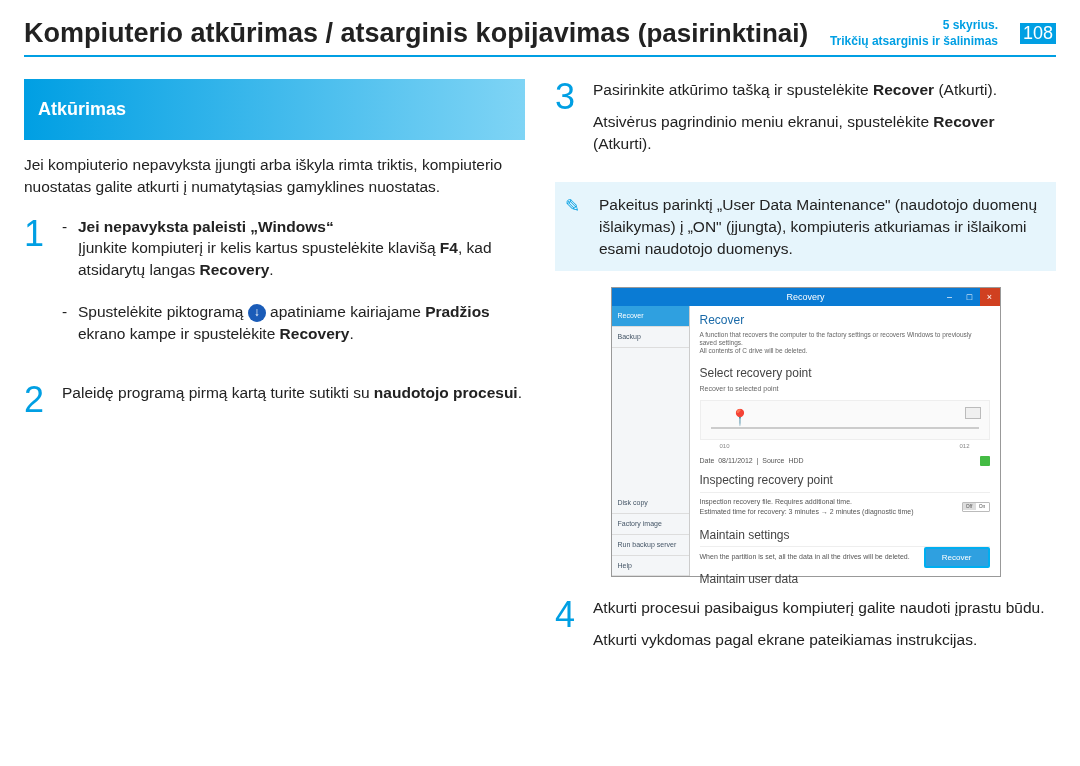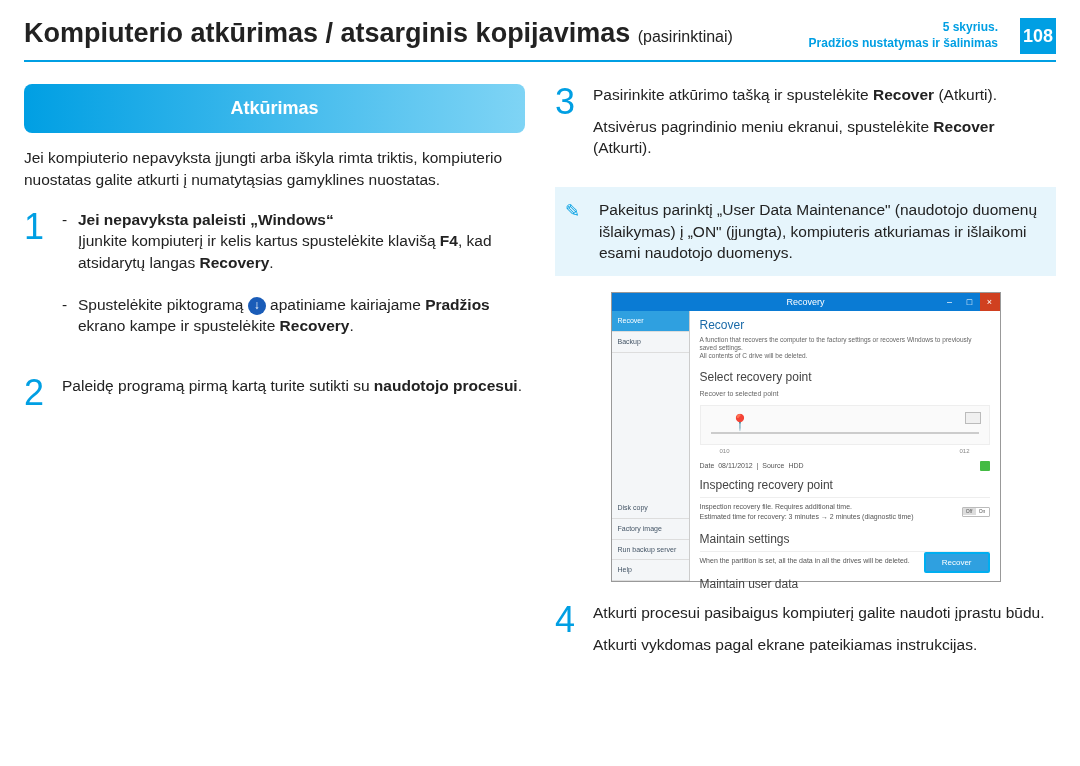--- a/index.html
+++ b/index.html
@@ -19,62 +19,61 @@
     border-bottom: 2px solid #009fe3;
     padding-bottom: 6px;
     margin-bottom: 22px;
   }
   .title {
     font-size: 27px;
     font-weight: 700;
     color: #222;
   }
   .title-sub {
-    font-size: 16px;
-    font-weight: 400;
+    font-size: 26px;
+    font-weight: 700;
   }
   .header-right {
     display: flex;
     align-items: center;
     gap: 22px;
     font-size: 12px;
     color: #009fe3;
     font-weight: 700;
   }
   .header-right-texts { text-align: right; line-height: 1.3; }
   .page-num {
     background: #009fe3;
     color: #fff;
     font-size: 18px;
-    font-weight: 700;
+    font-weight: 400;
     width: 36px;
-    height: 36px;
+    height: 21px;
     display: flex;
     align-items: center;
     justify-content: center;
   }
   .columns {
     display: flex;
     gap: 30px;
   }
   .col {
     flex: 1;
     font-size: 15.5px;
     line-height: 1.4;
   }
   .section-heading {
     background: linear-gradient(to right, #009fe3, #7fd4f5);
     color: #fff;
     font-weight: 700;
     font-size: 18px;
-    padding: 12px 14px;
-    border-radius: 8px;
+    padding: 18px 14px;
+    border-radius: 0;
     margin-bottom: 14px;
     width: 100%;
-    text-align: center;
   }
   .intro { margin-bottom: 18px; }
   .step {
     display: flex;
     gap: 10px;
     margin-bottom: 18px;
   }
   .step-num {
     font-size: 36px;
     font-weight: 400;
@@ -249,21 +248,21 @@
 <body>
 
 <div class="header">
   <div class="title">
     <span>Kompiuterio atkūrimas / atsarginis kopijavimas</span>
     <span class="title-sub">(pasirinktinai)</span>
   </div>
   <div class="header-right">
     <div class="header-right-texts">
       <div>5 skyrius.</div>
-      <div>Pradžios nustatymas ir šalinimas</div>
+      <div>Trikčių atsarginis ir šalinimas</div>
     </div>
     <div class="page-num">108</div>
   </div>
 </div>
 
 <div class="columns">
 
   <div class="col">
     <div class="section-heading">Atkūrimas</div>
     <p class="intro">Jei kompiuterio nepavyksta įjungti arba iškyla rimta triktis, kompiuterio nuostatas galite atkurti į numatytąsias gamyklines nuostatas.</p>

